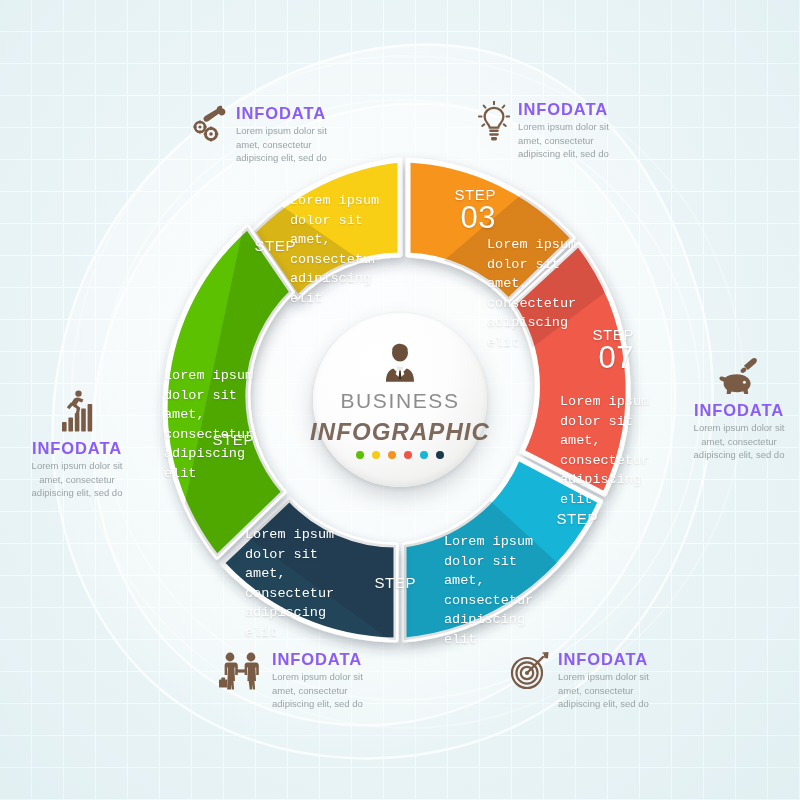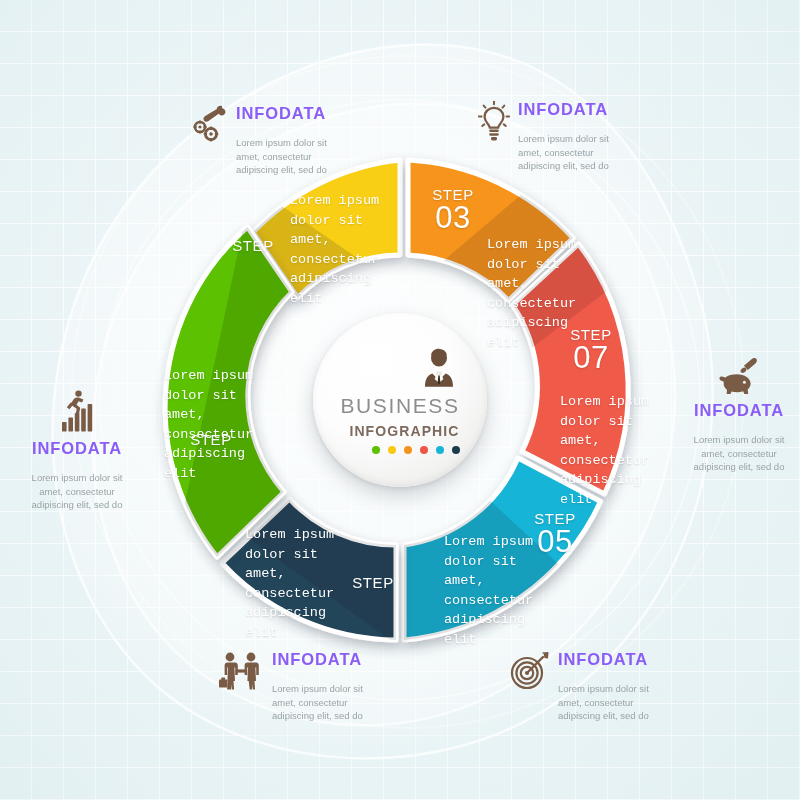--- a/index.html
+++ b/index.html
@@ -28,55 +28,55 @@
   svg.layer{position:absolute;left:0;top:0;width:800px;height:800px;}
 
   
   #center-circle{
     position:absolute;left:313px;top:313px;width:174px;height:174px;
     border-radius:50%;
     background:radial-gradient(circle at 36% 28%, #ffffff 0%, #fdfdfd 45%, #f0f0ef 78%, #e6e6e4 100%);
     box-shadow:0 9px 20px rgba(60,70,80,.22), 0 2px 4px rgba(60,70,80,.12), inset 0 -3px 7px rgba(0,0,0,.05);
     display:flex;flex-direction:column;align-items:center;justify-content:center;
   }
-  #center-inner{display:flex;flex-direction:column;align-items:flex-end;margin-top:2px;}
+  #center-inner{display:flex;flex-direction:column;align-items:center;margin-top:2px;}
   #avatar-icon{margin-bottom:3px;}
   .brand-top{
     font-size:21px;letter-spacing:1.6px;color:#8d8d8d;line-height:1.02;
     font-weight:400;
   }
   .brand-bottom{
-    font-size:14px;letter-spacing:1.1px;color:#7d6a5c;line-height:1.05;
-    font-weight:700;margin-top:8px;
+    font-size:24px;letter-spacing:1.1px;color:#7d6a5c;line-height:1.05;
+    font-weight:700;margin-top:8px;font-style:italic;
   }
   #dot-row{display:flex;gap:8px;margin-top:7px;}
   .dot{width:8px;height:8px;border-radius:50%;}
 
   
   .seg-label{
-    position:absolute;color:#ffffff;text-align:center;
+    position:absolute;color:#ffffff;text-align:right;
     text-shadow:0 1px 2px rgba(0,0,0,.18);
     pointer-events:none;
   }
   .step-word{font-size:15px;letter-spacing:.6px;line-height:1;font-weight:400;}
   .step-num{font-size:31px;line-height:1.05;font-weight:400;letter-spacing:.5px;}
   .seg-body{
     position:absolute;color:#ffffff;font-size:13.5px;line-height:1.45;
     text-shadow:0 1px 2px rgba(0,0,0,.15);pointer-events:none;font-family:Liberation Mono, monospace;
   }
 
   
   .info{position:absolute;display:flex;gap:8px;align-items:flex-start;}
   .info-ico{flex:0 0 auto;margin-top:1px;}
   .info-txt{}
   .info-title{
     font-size:16.5px;font-weight:700;color:#8b5cf6;letter-spacing:.9px;line-height:1.1;
   }
   .info-desc{
-    font-size:9.5px;color:#9aa3a6;line-height:1.42;margin-top:14px;max-width:108px;
+    font-size:9.5px;color:#9aa3a6;line-height:1.42;margin-top:2px;max-width:108px;
   }
   .info.center-below{flex-direction:column;align-items:center;gap:2px;}
   .info.center-below .info-title,.info.center-below .info-desc{text-align:center;}
 </style>
 </head>
 <body>
 
 <div id="bg-grid"></div>
 <div id="bg-vignette"></div>
 
@@ -255,21 +255,20 @@
   <div class="seg-body" style="left:487px;top:235px;width:118px;text-align:left;">Lorem ipsum dolor sit amet, consectetur adipiscing elit</div>
 
   <div class="seg-label" style="left:548px;top:327px;width:86px;">
     <div class="step-word">STEP</div>
     <div class="step-num">07</div>
   </div>
   <div class="seg-body" style="left:560px;top:392px;width:112px;text-align:left;">Lorem ipsum dolor sit amet, consectetur adipiscing elit</div>
 
   <div class="seg-label" style="left:512px;top:511px;width:86px;">
     <div class="step-word">STEP</div>
-    <div class="step-num">05</div>
   </div>
   <div class="seg-body" style="left:444px;top:532px;width:118px;text-align:left;">Lorem ipsum dolor sit amet, consectetur adipiscing elit</div>
 
   <div class="seg-label" style="left:330px;top:575px;width:86px;">
     <div class="step-word">STEP</div>
   </div>
   <div class="seg-body" style="left:245px;top:525px;width:118px;text-align:left;">Lorem ipsum dolor sit amet, consectetur adipiscing elit</div>
 
   <div id="center-circle">
     <div id="center-inner">

